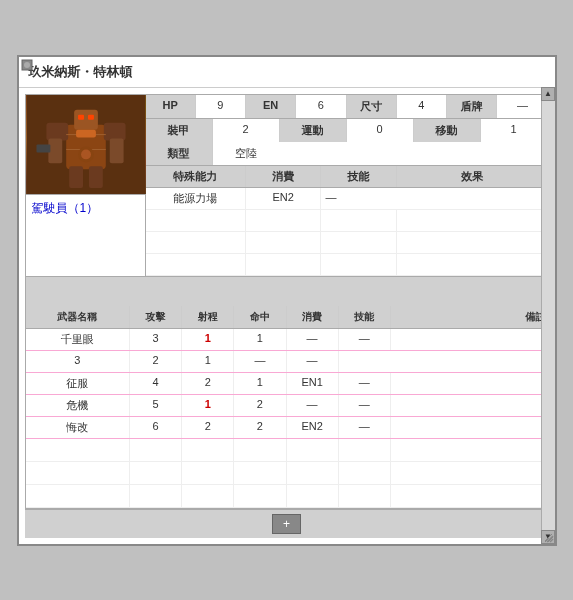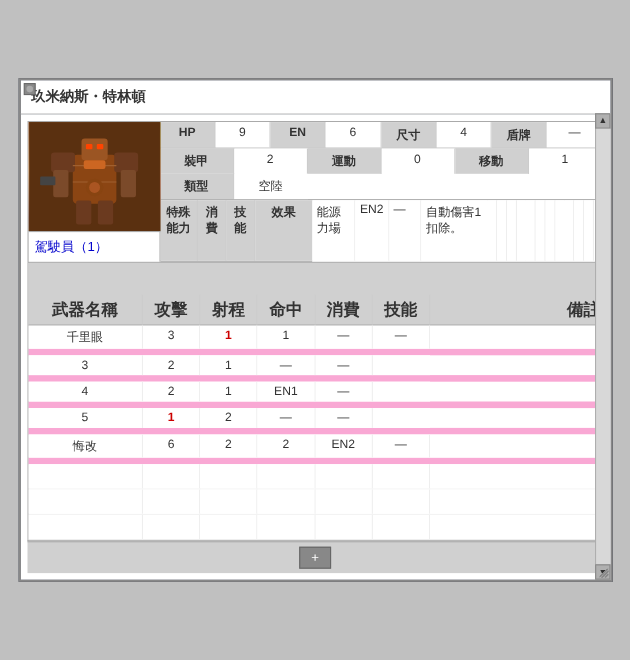--- a/index.html
+++ b/index.html
@@ -6,21 +6,21 @@
     body {
       background: #c0c0c0;
       display: flex;
       justify-content: center;
       align-items: center;
       min-height: 600px;
       font-family: "Microsoft JhengHei", "Microsoft YaHei", sans-serif;
       font-size: 12px;
     }
     .window {
-      background: #0f172a;
+      background: #737373;
       border: 2px solid #888;
       width: 540px;
       position: relative;
     }
     .window-title {
       background: white;
       border-bottom: 1px solid #ccc;
       padding: 6px 10px;
       font-size: 13px;
       font-weight: bold;
@@ -95,21 +95,21 @@
       font-weight: bold;
       color: #333;
     }
     .stat-value {
       background: white;
       color: #333;
     }
     .special-table {
       flex: 1;
       display: flex;
-      flex-direction: row;
+      flex-direction: column;
     }
     .special-header {
       display: grid;
       grid-template-columns: 2fr 1.5fr 1.5fr 3fr;
       border-bottom: 1px solid #aaa;
     }
     .special-header-cell {
       background: #d0d0d0;
       padding: 3px 4px;
       text-align: center;
@@ -120,51 +120,52 @@
     }
     .special-header-cell:last-child { border-right: none; }
     .special-row {
       display: grid;
       grid-template-columns: 2fr 1.5fr 1.5fr 3fr;
       border-bottom: 1px solid #eee;
       min-height: 22px;
     }
     .special-row-cell {
       padding: 3px 4px;
+      text-align: center;
       font-size: 11px;
       border-right: 1px solid #eee;
       background: white;
       color: #333;
     }
     .special-row-cell:last-child { border-right: none; text-align: left; }
     .weapons-section {
       border: 1px solid #aaa;
       border-top: none;
       margin-top: 0;
     }
     .weapons-header {
       display: grid;
       grid-template-columns: 2fr 1fr 1fr 1fr 1fr 1fr 3fr;
       background: #d0d0d0;
       border-bottom: 1px solid #aaa;
     }
     .wh-cell {
       padding: 4px 2px;
       text-align: center;
-      font-size: 15px;
+      font-size: 10px;
       font-weight: bold;
       border-right: 1px solid #ccc;
       color: #333;
       margin-top: 29px;
     }
     .wh-cell:last-child { border-right: none; text-align: right; }
     .weapon-row {
       display: grid;
       grid-template-columns: 2fr 1fr 1fr 1fr 1fr 1fr 3fr;
-      border-bottom: 6px solid #f9a8d4;
+      border-bottom: 1px solid #f9a8d4;
       min-height: 22px;
     }
     .weapon-row:last-child { border-bottom: none; }
     .wr-cell {
       padding: 3px 2px;
       text-align: center;
       font-size: 11px;
       border-right: 1px solid #eee;
       background: white;
       color: #333;
@@ -343,21 +344,20 @@
             <div class="special-header-cell">特殊能力</div>
             <div class="special-header-cell">消費</div>
             <div class="special-header-cell">技能</div>
             <div class="special-header-cell">效果</div>
           </div>
 
           <div class="special-row">
             <div class="special-row-cell">能源力場</div>
             <div class="special-row-cell">EN2</div>
             <div class="special-row-cell">—</div>
-            <div class="special-row-cell">自動傷害1扣除。</div>
           </div>
 
           <div class="special-row">
             <div class="special-row-cell"></div>
             <div class="special-row-cell"></div>
             <div class="special-row-cell"></div>
             <div class="special-row-cell"></div>
           </div>
           <div class="special-row">
             <div class="special-row-cell"></div>
@@ -397,28 +397,30 @@
       </div>
       <div class="weapon-row">
         <div class="wr-cell">3</div>
         <div class="wr-cell">2</div>
         <div class="wr-cell">1</div>
         <div class="wr-cell">—</div>
         <div class="wr-cell">—</div>
         <div class="wr-cell"></div>
       </div>
       <div class="weapon-row">
+        <div class="wr-cell">征服</div>
         <div class="wr-cell">4</div>
         <div class="wr-cell">2</div>
         <div class="wr-cell">1</div>
         <div class="wr-cell">EN1</div>
         <div class="wr-cell">—</div>
         <div class="wr-cell"></div>
       </div>
       <div class="weapon-row">
+        <div class="wr-cell">危機</div>
         <div class="wr-cell">5</div>
         <div class="wr-cell red">1</div>
         <div class="wr-cell">2</div>
         <div class="wr-cell">—</div>
         <div class="wr-cell">—</div>
         <div class="wr-cell"></div>
       </div>
       <div class="weapon-row">
         <div class="wr-cell">悔改</div>
         <div class="wr-cell">6</div>

